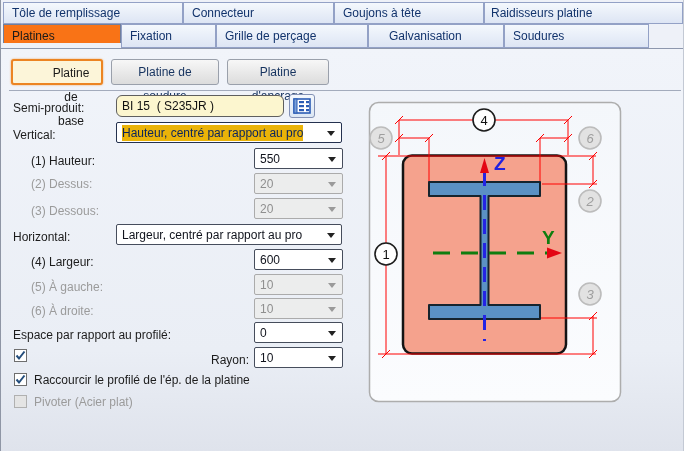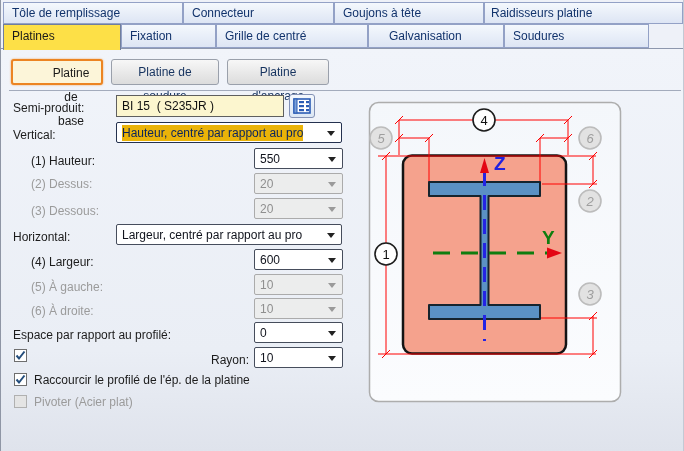--- a/index.html
+++ b/index.html
@@ -13,22 +13,22 @@
   
   .tab{
     position:absolute;height:22px;line-height:21px;padding-left:8px;
     background:linear-gradient(#f4f8fd,#dde5f4);
     border:1px solid #93a1c6;color:#12336c;cursor:default;
     white-space:nowrap;overflow:hidden;
   }
   .tab.row1{top:2px;}
   .tab.row2{top:24px;height:24px;line-height:23px;}
   .tab.active{
-    background:#fde047;color:#1a1a1a;border:1px solid #707e9d;border-bottom:none;
-    height:26px;z-index:3;
+    background:#f97316;color:#1a1a1a;border:1px solid #707e9d;border-bottom:none;
+    height:19px;z-index:3;
   }
   
   .content{
     position:absolute;left:0;top:48px;right:0;bottom:0;
     border-top:1px solid #8d97ad;
     background:linear-gradient(#f1f4fa 0%,#eaeef5 75%,#dfe3ec 100%);
     z-index:1;
   }
   
   .pbtn{
@@ -40,21 +40,21 @@
     background:#fcf5d9;border:2px solid #ec8422;color:#1a1a1a;
     box-shadow:0 0 2px #f0a050;
   }
   .hsep{position:absolute;left:8px;top:41px;width:672px;height:1px;background:#a3abbc;}
   
   .flabel{position:absolute;height:16px;line-height:16px;color:#1c1c1c;white-space:nowrap;}
   .flabel.indent{left:30px;}
   .flabel.disabled{color:#9b9b9b;}
   .field-yellow{
     position:absolute;left:115px;width:168px;height:22px;
-    background:#fcf6cf;border:1px solid #5f5f5f;border-radius:0;
+    background:#fcf6cf;border:1px solid #5f5f5f;border-radius:6px;
     padding:2px 5px;line-height:16px;color:#111;white-space:pre;overflow:hidden;
   }
   .combo{
     position:absolute;height:21px;background:#fff;border:1px solid #464d5c;
     border-radius:2px;overflow:hidden;
   }
   .combo .ctext{
     position:absolute;left:5px;top:2px;right:18px;height:16px;line-height:16px;
     color:#10131c;white-space:nowrap;overflow:hidden;
   }
@@ -90,21 +90,21 @@
 
 <div class="window">
 
   <div class="tab row1" style="left:2px;width:180px;"><span>Tôle de remplissage</span></div>
   <div class="tab row1" style="left:182px;width:151px;"><span>Connecteur</span></div>
   <div class="tab row1" style="left:333px;width:150px;"><span>Goujons à tête</span></div>
   <div class="tab row1" style="left:483px;width:199px;padding-left:6px;"><span>Raidisseurs platine</span></div>
 
   <div class="tab row2 active" style="left:2px;width:118px;"><span>Platines</span></div>
   <div class="tab row2" style="left:120px;width:95px;"><span>Fixation</span></div>
-  <div class="tab row2" style="left:215px;width:152px;"><span>Grille de centré</span></div>
+  <div class="tab row2" style="left:215px;width:152px;"><span>Grille de perçage</span></div>
   <div class="tab row2" style="left:367px;width:136px;padding-left:20px;"><span>Galvanisation</span></div>
   <div class="tab row2" style="left:503px;width:145px;"><span>Soudures</span></div>
 
   <div class="content">
 
     <div class="pbtn selected" style="left:10px;width:92px;padding-left:38px;">Platine de base</div>
     <div class="pbtn" style="left:110px;width:108px;">Platine de soudure</div>
     <div class="pbtn" style="left:226px;width:102px;">Platine d'ancrage</div>
     <div class="hsep"></div>
 

